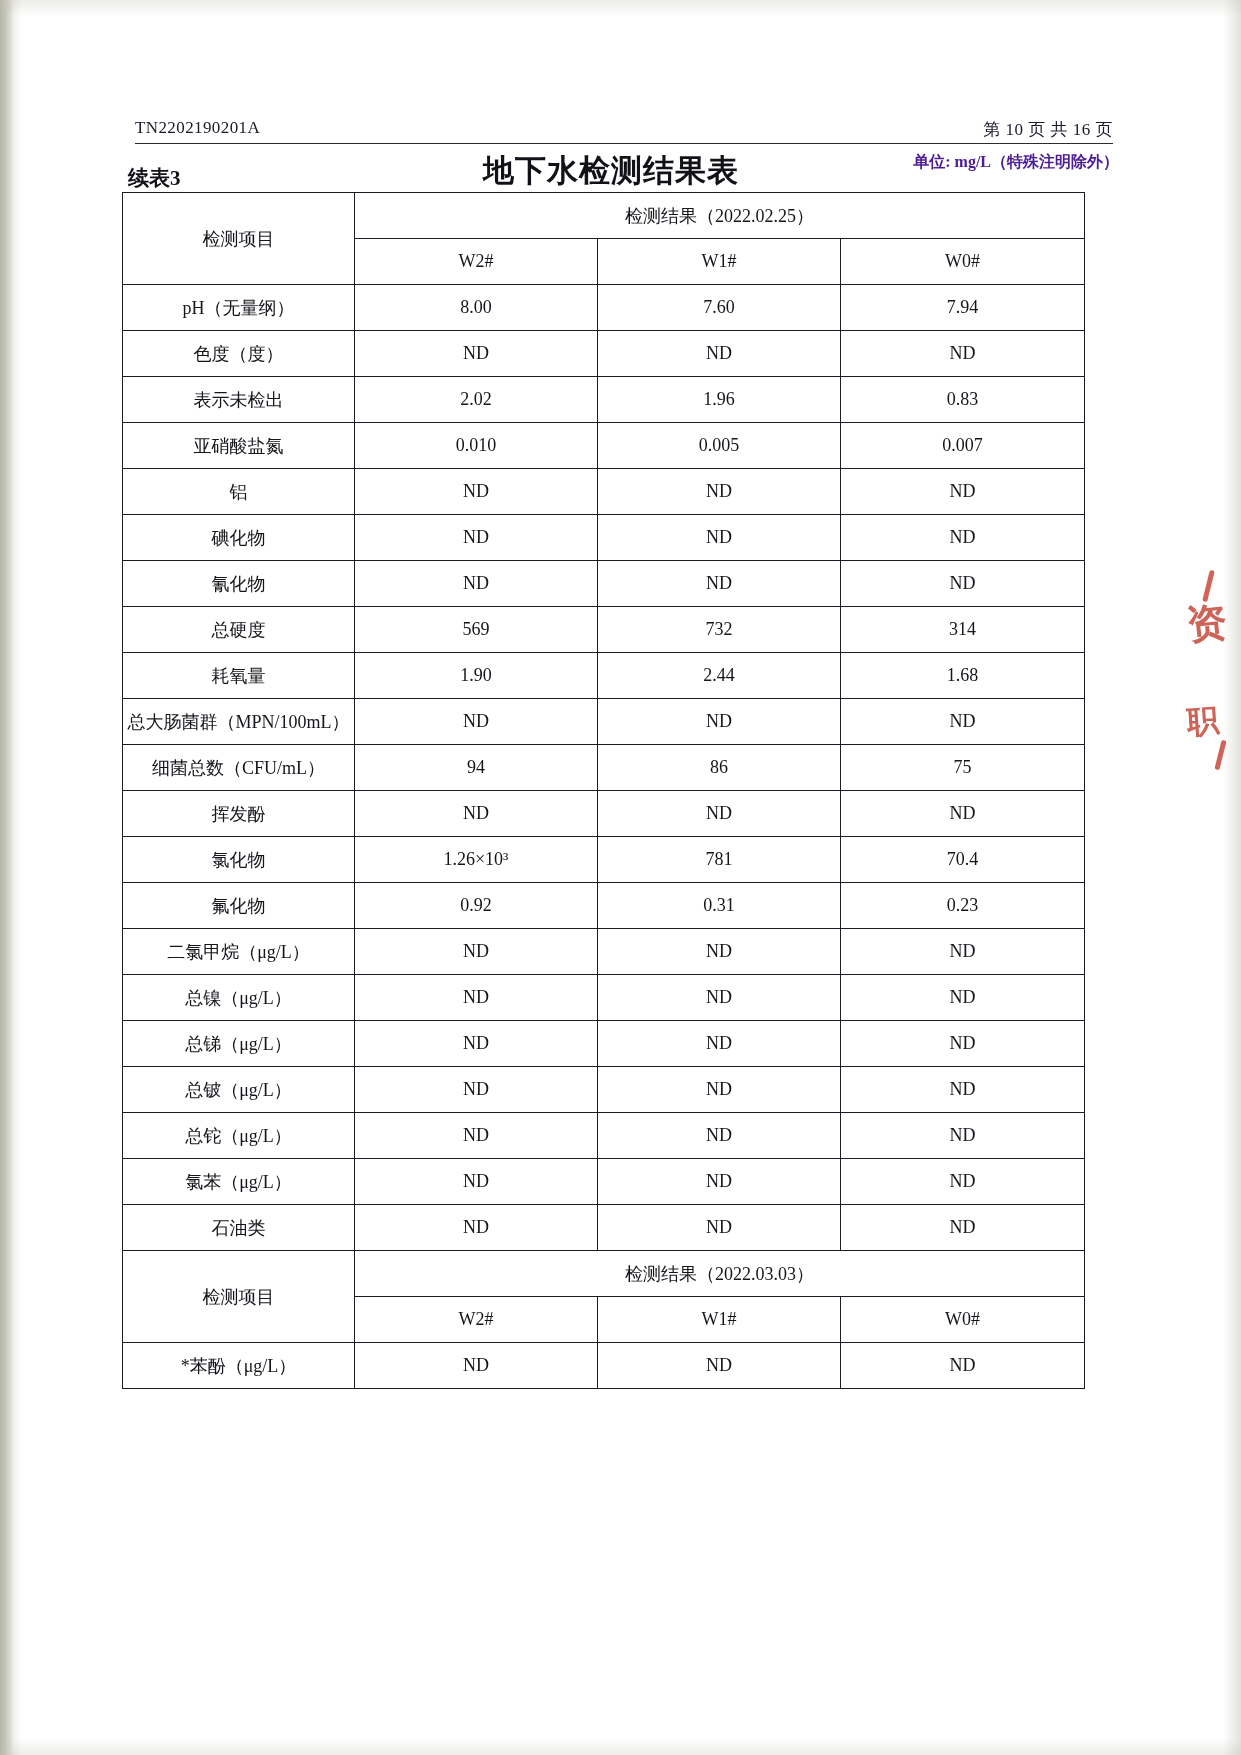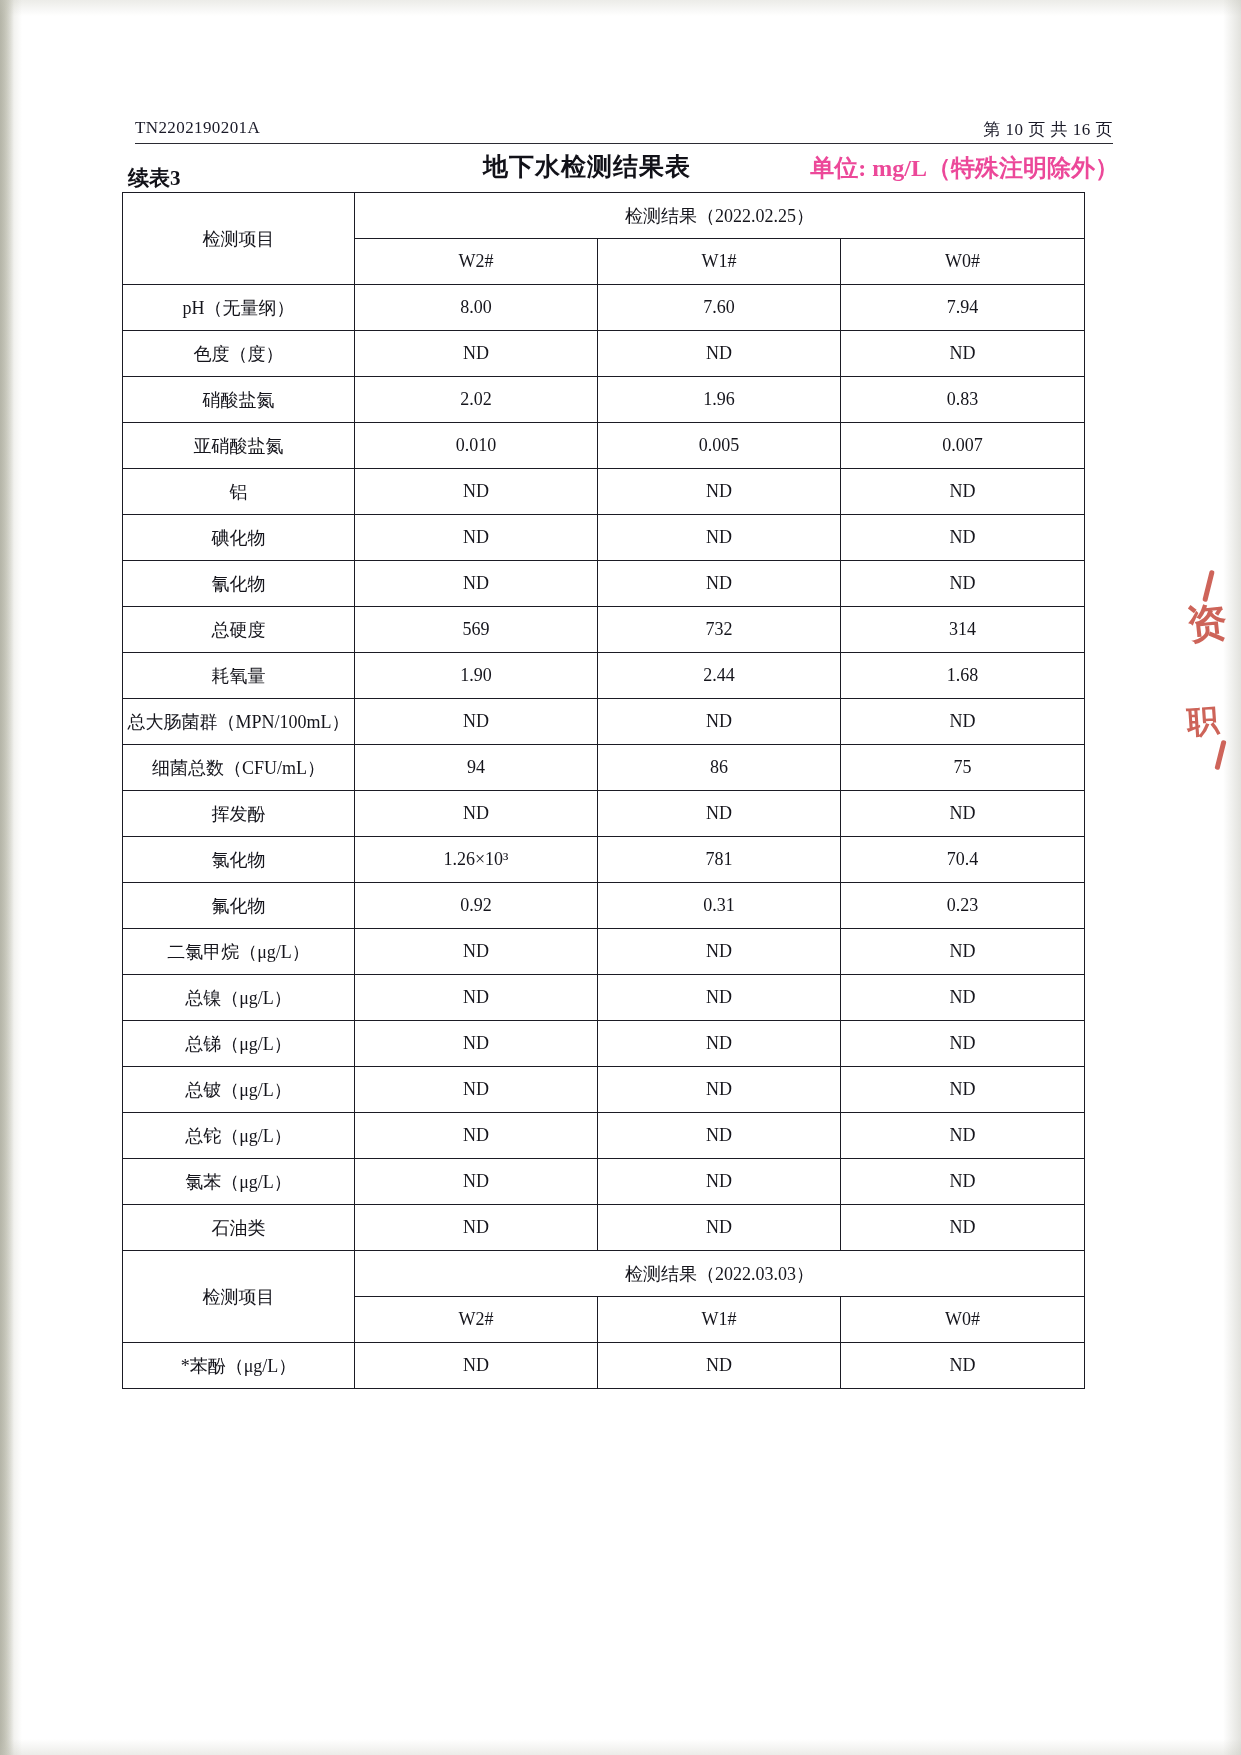--- a/index.html
+++ b/index.html
@@ -87,32 +87,32 @@
     left: 0;
     top: 12px;
     font-size: 21px;
     font-weight: bold;
     color: #111118;
   }
   .titlerow .main-title {
     position: absolute;
     left: 355px;
     top: -2px;
-    font-size: 25px;
+    font-size: 31px;
     font-weight: bold;
     letter-spacing: 1px;
     color: #111118;
   }
   .titlerow .unit-note {
     position: absolute;
     right: 2px;
     top: 0;
-    font-size: 24px;
+    font-size: 16px;
     font-weight: bold;
-    color: #ec4899;
+    color: #4c1d95;
   }
 
   table.rt {
     position: absolute;
     left: 122px;
     top: 192px;
     width: 962px;
     border-collapse: collapse;
     table-layout: fixed;
   }
@@ -240,21 +240,21 @@
           <td>7.60</td>
           <td>7.94</td>
         </tr>
         <tr>
           <td class="item">色度（度）</td>
           <td>ND</td>
           <td>ND</td>
           <td>ND</td>
         </tr>
         <tr>
-          <td class="item">硝酸盐氮</td>
+          <td class="item">表示未检出</td>
           <td>2.02</td>
           <td>1.96</td>
           <td>0.83</td>
         </tr>
         <tr>
           <td class="item">亚硝酸盐氮</td>
           <td>0.010</td>
           <td>0.005</td>
           <td>0.007</td>
         </tr>

